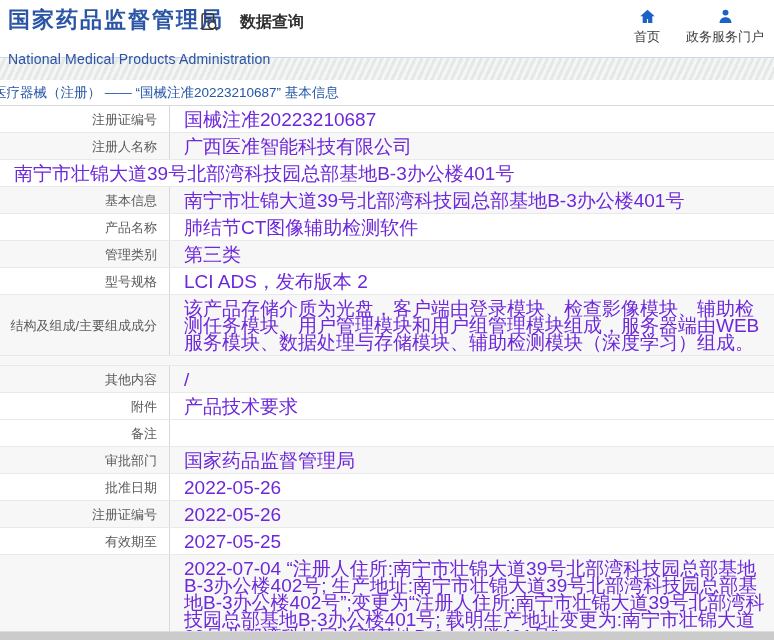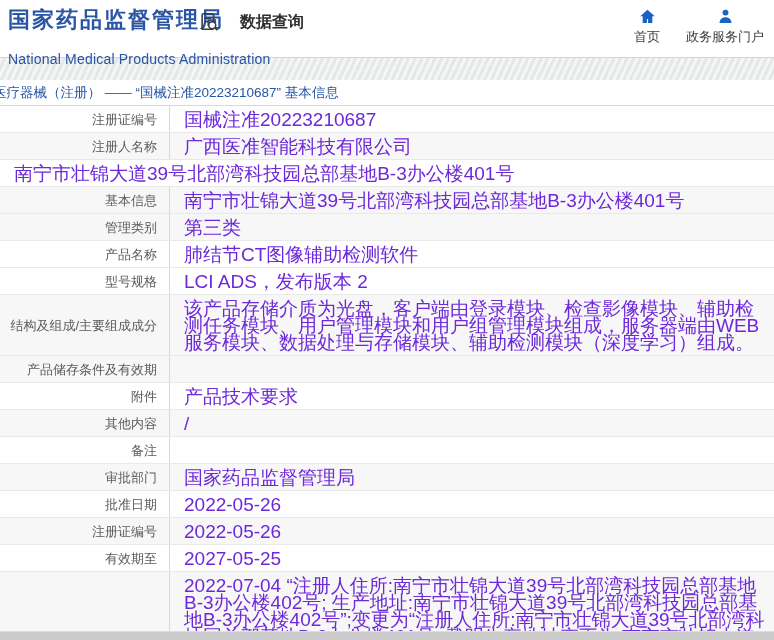--- a/index.html
+++ b/index.html
@@ -108,61 +108,58 @@
         </div>
         <div class="row">
           <div class="cell-value">南宁市壮锦大道39号北部湾科技园总部基地B-3办公楼401号</div>
         </div>
         <div class="row alt">
           <div class="cell-label">
             <span>基本信息</span>
           </div>
           <div class="cell-value">南宁市壮锦大道39号北部湾科技园总部基地B-3办公楼401号</div>
         </div>
+        <div class="row">
+          <div class="cell-label">
+            <span>产品名称</span>
+          </div>
+          <div class="cell-value">肺结节CT图像辅助检测软件</div>
+        </div>
         <div class="row alt">
           <div class="cell-label">
             <span>管理类别</span>
           </div>
           <div class="cell-value">第三类</div>
-        </div>
-        <div class="row">
-          <div class="cell-label">
-            <span>产品名称</span>
-          </div>
-          <div class="cell-value">肺结节CT图像辅助检测软件</div>
         </div>
         <div class="row">
           <div class="cell-label">
             <span>型号规格</span>
           </div>
           <div class="cell-value">LCI ADS，发布版本 2</div>
         </div>
         <div class="row alt">
           <div class="cell-label">
             <span>结构及组成/主要组成成分</span>
           </div>
           <div class="cell-value">该产品存储介质为光盘，客户端由登录模块、检查影像模块、辅助检测任务模块、用户管理模块和用户组管理模块组成，服务器端由WEB服务模块、数据处理与存储模块、辅助检测模块（深度学习）组成。</div>
         </div>
         <div class="row alt">
+          <div class="cell-value"></div>
+        </div>
+        <div class="row alt">
           <div class="cell-label">
-            <span>产品储存条件及有效期</span>
+            <span>其他内容</span>
           </div>
-          <div class="cell-value"></div>
+          <div class="cell-value">/</div>
         </div>
         <div class="row">
           <div class="cell-label">
             <span>附件</span>
           </div>
           <div class="cell-value">产品技术要求</div>
-        </div>
-        <div class="row alt">
-          <div class="cell-label">
-            <span>其他内容</span>
-          </div>
-          <div class="cell-value">/</div>
         </div>
         <div class="row">
           <div class="cell-label">
             <span>备注</span>
           </div>
         </div>
         <div class="row alt">
           <div class="cell-label">
             <span>审批部门</span>
           </div>

